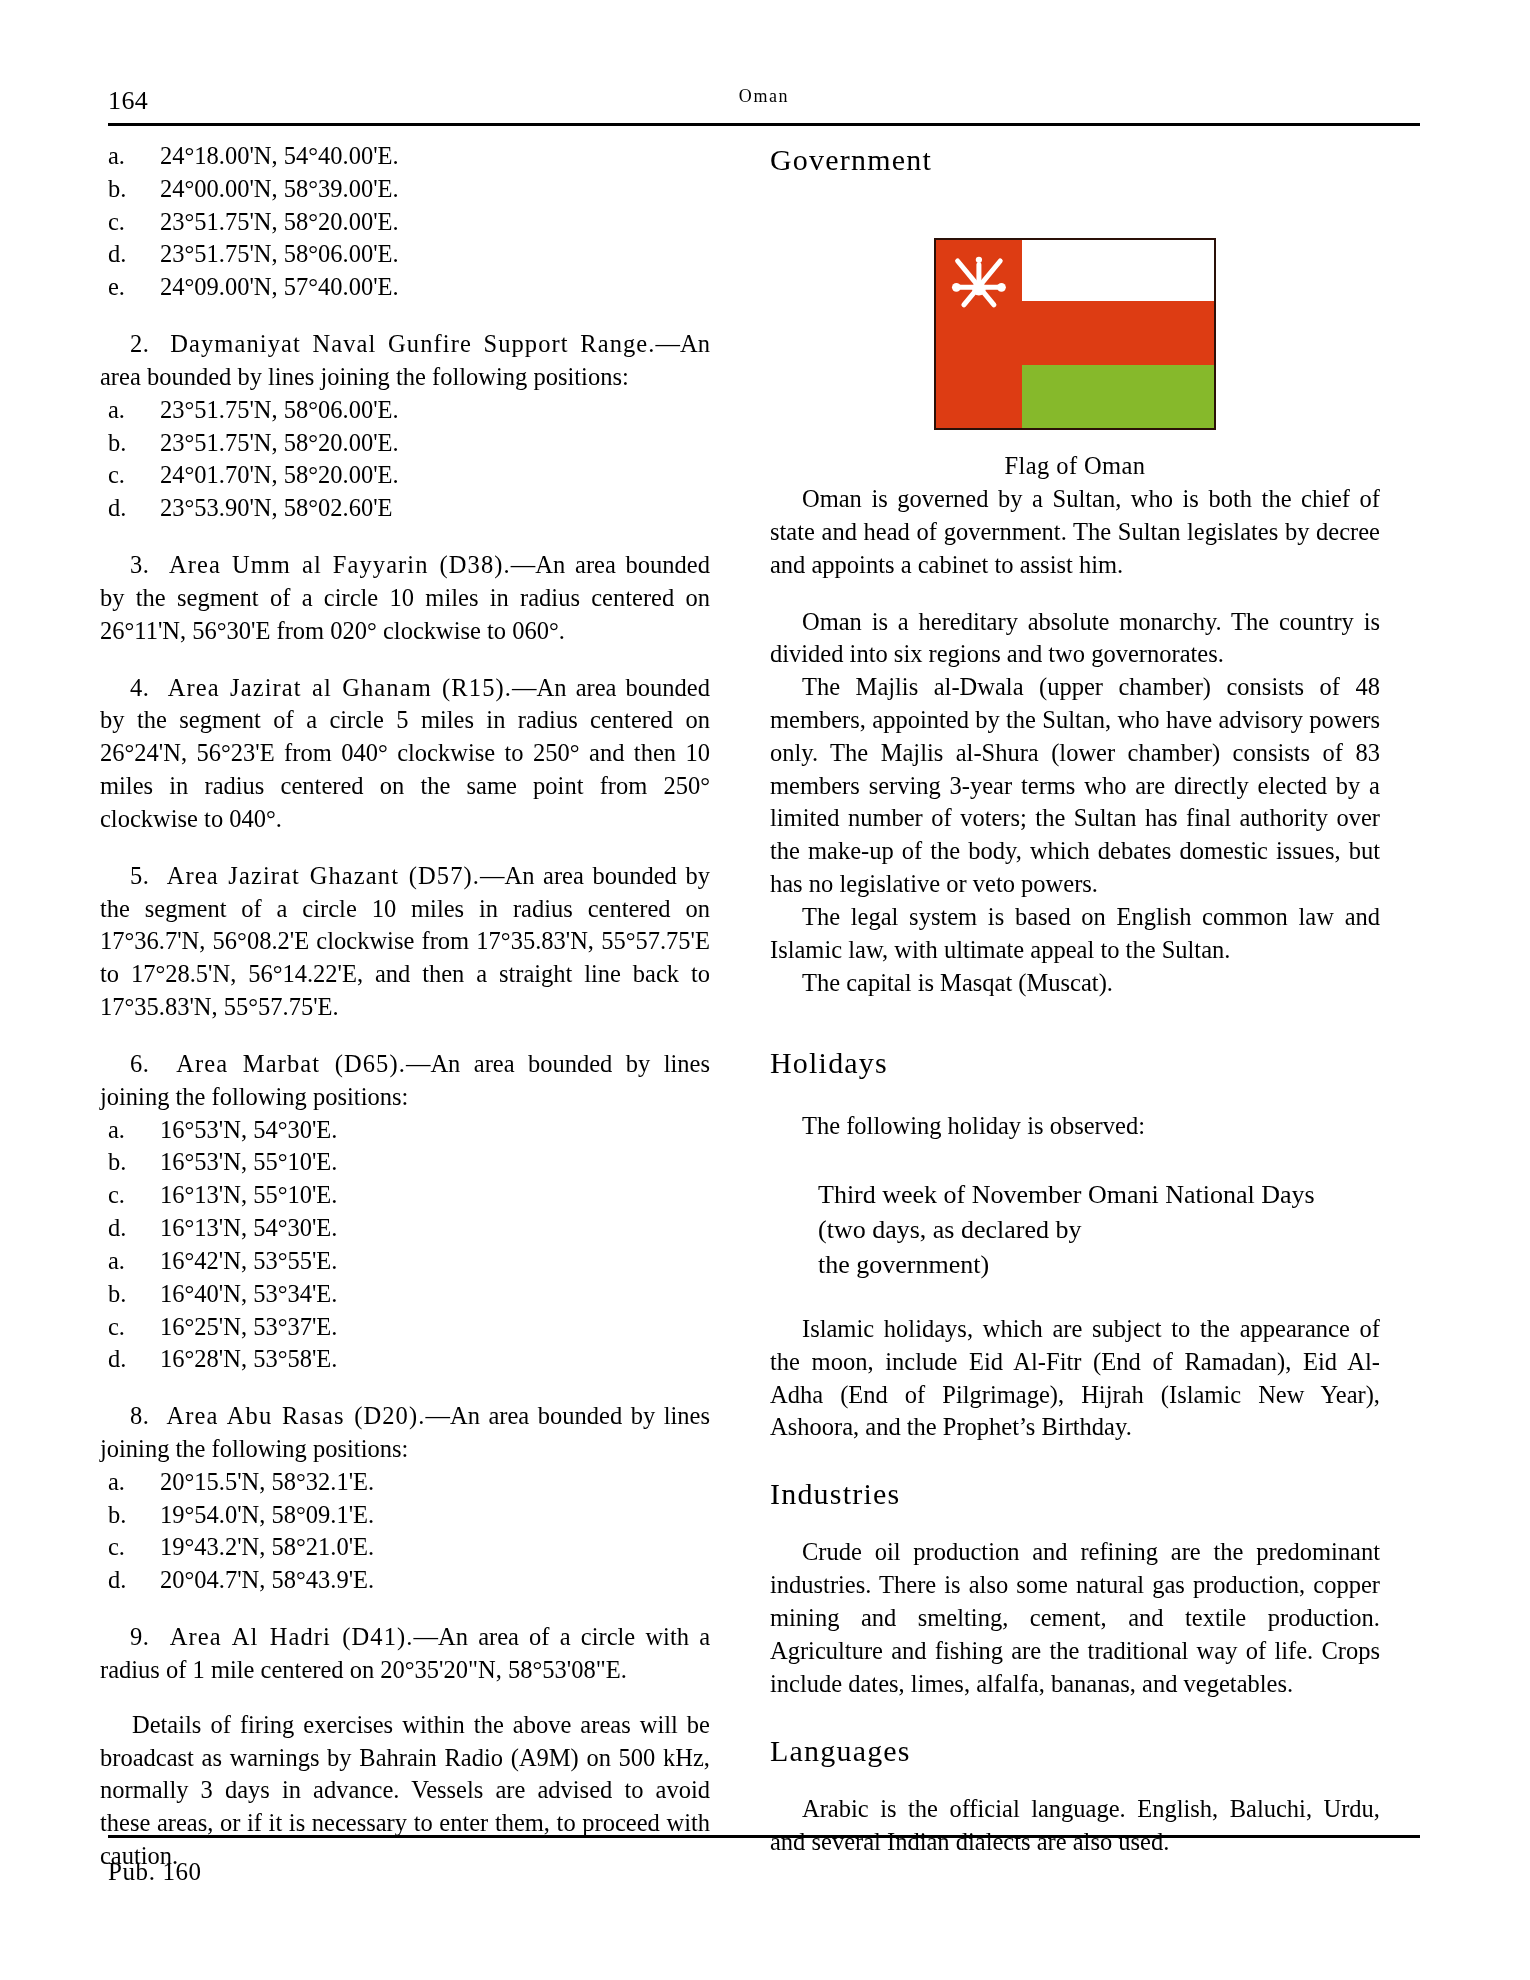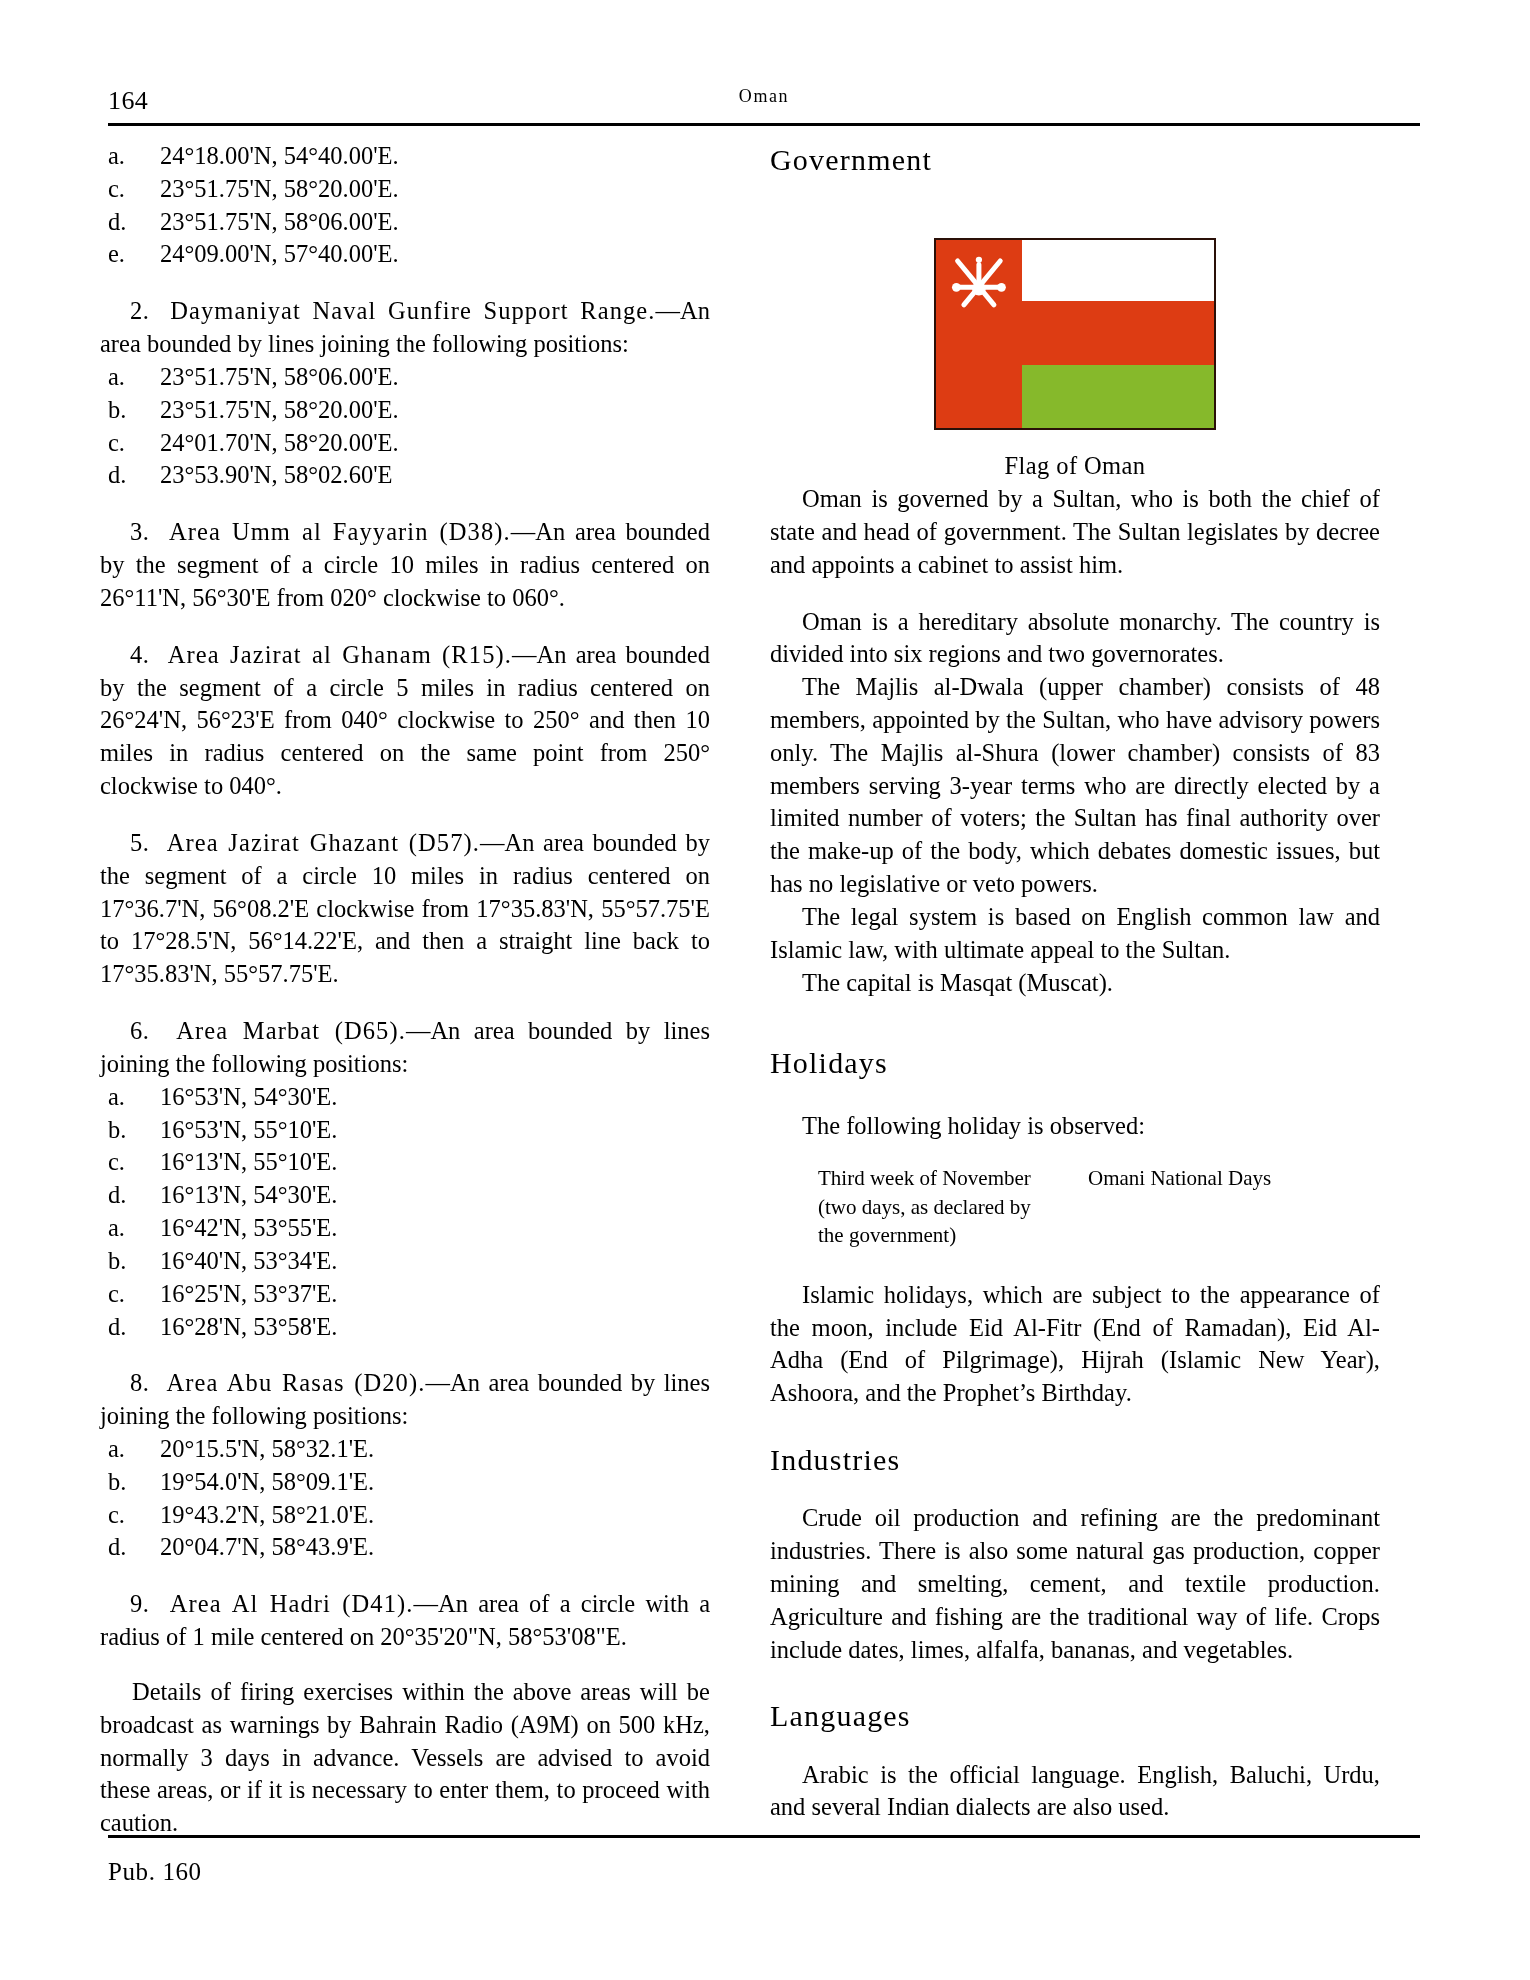--- a/index.html
+++ b/index.html
@@ -179,23 +179,23 @@
   }
   .flag-caption {
     margin-top: 20px;
     text-align: center;
     font-size: 24.5px;
     letter-spacing: 0.4px;
   }
 
   
   .holiday-table {
-    margin-top: 22px;
+    margin-top: 36px;
     margin-left: 48px;
-    font-size: 21px;
+    font-size: 26px;
     line-height: 1.34;
   }
   .holiday-row {
     display: flex;
     align-items: flex-start;
   }
   .holiday-when {
     width: 270px;
     flex: 0 0 270px;
   }
@@ -210,20 +210,21 @@
   <div class="running-head">
     <span class="folio">164</span>
     <span class="head-title">Oman</span>
   </div>
   <div class="head-rule"></div>
 
   <div class="col col-left">
 
     <ul class="coords">
       <li><span class="ltr">a.</span><span>24°18.00'N, 54°40.00'E.</span></li>
+      <li><span class="ltr">b.</span><span>24°00.00'N, 58°39.00'E.</span></li>
       <li><span class="ltr">c.</span><span>23°51.75'N, 58°20.00'E.</span></li>
       <li><span class="ltr">d.</span><span>23°51.75'N, 58°06.00'E.</span></li>
       <li><span class="ltr">e.</span><span>24°09.00'N, 57°40.00'E.</span></li>
     </ul>
 
     <p class="area"><span class="num">2.</span>&nbsp; <span class="areaname">Daymaniyat Naval Gunfire Support Range.</span><span>—An area bounded by lines joining the following positions:</span></p>
     <ul class="coords">
       <li><span class="ltr">a.</span><span>23°51.75'N, 58°06.00'E.</span></li>
       <li><span class="ltr">b.</span><span>23°51.75'N, 58°20.00'E.</span></li>
       <li><span class="ltr">c.</span><span>24°01.70'N, 58°20.00'E.</span></li>

